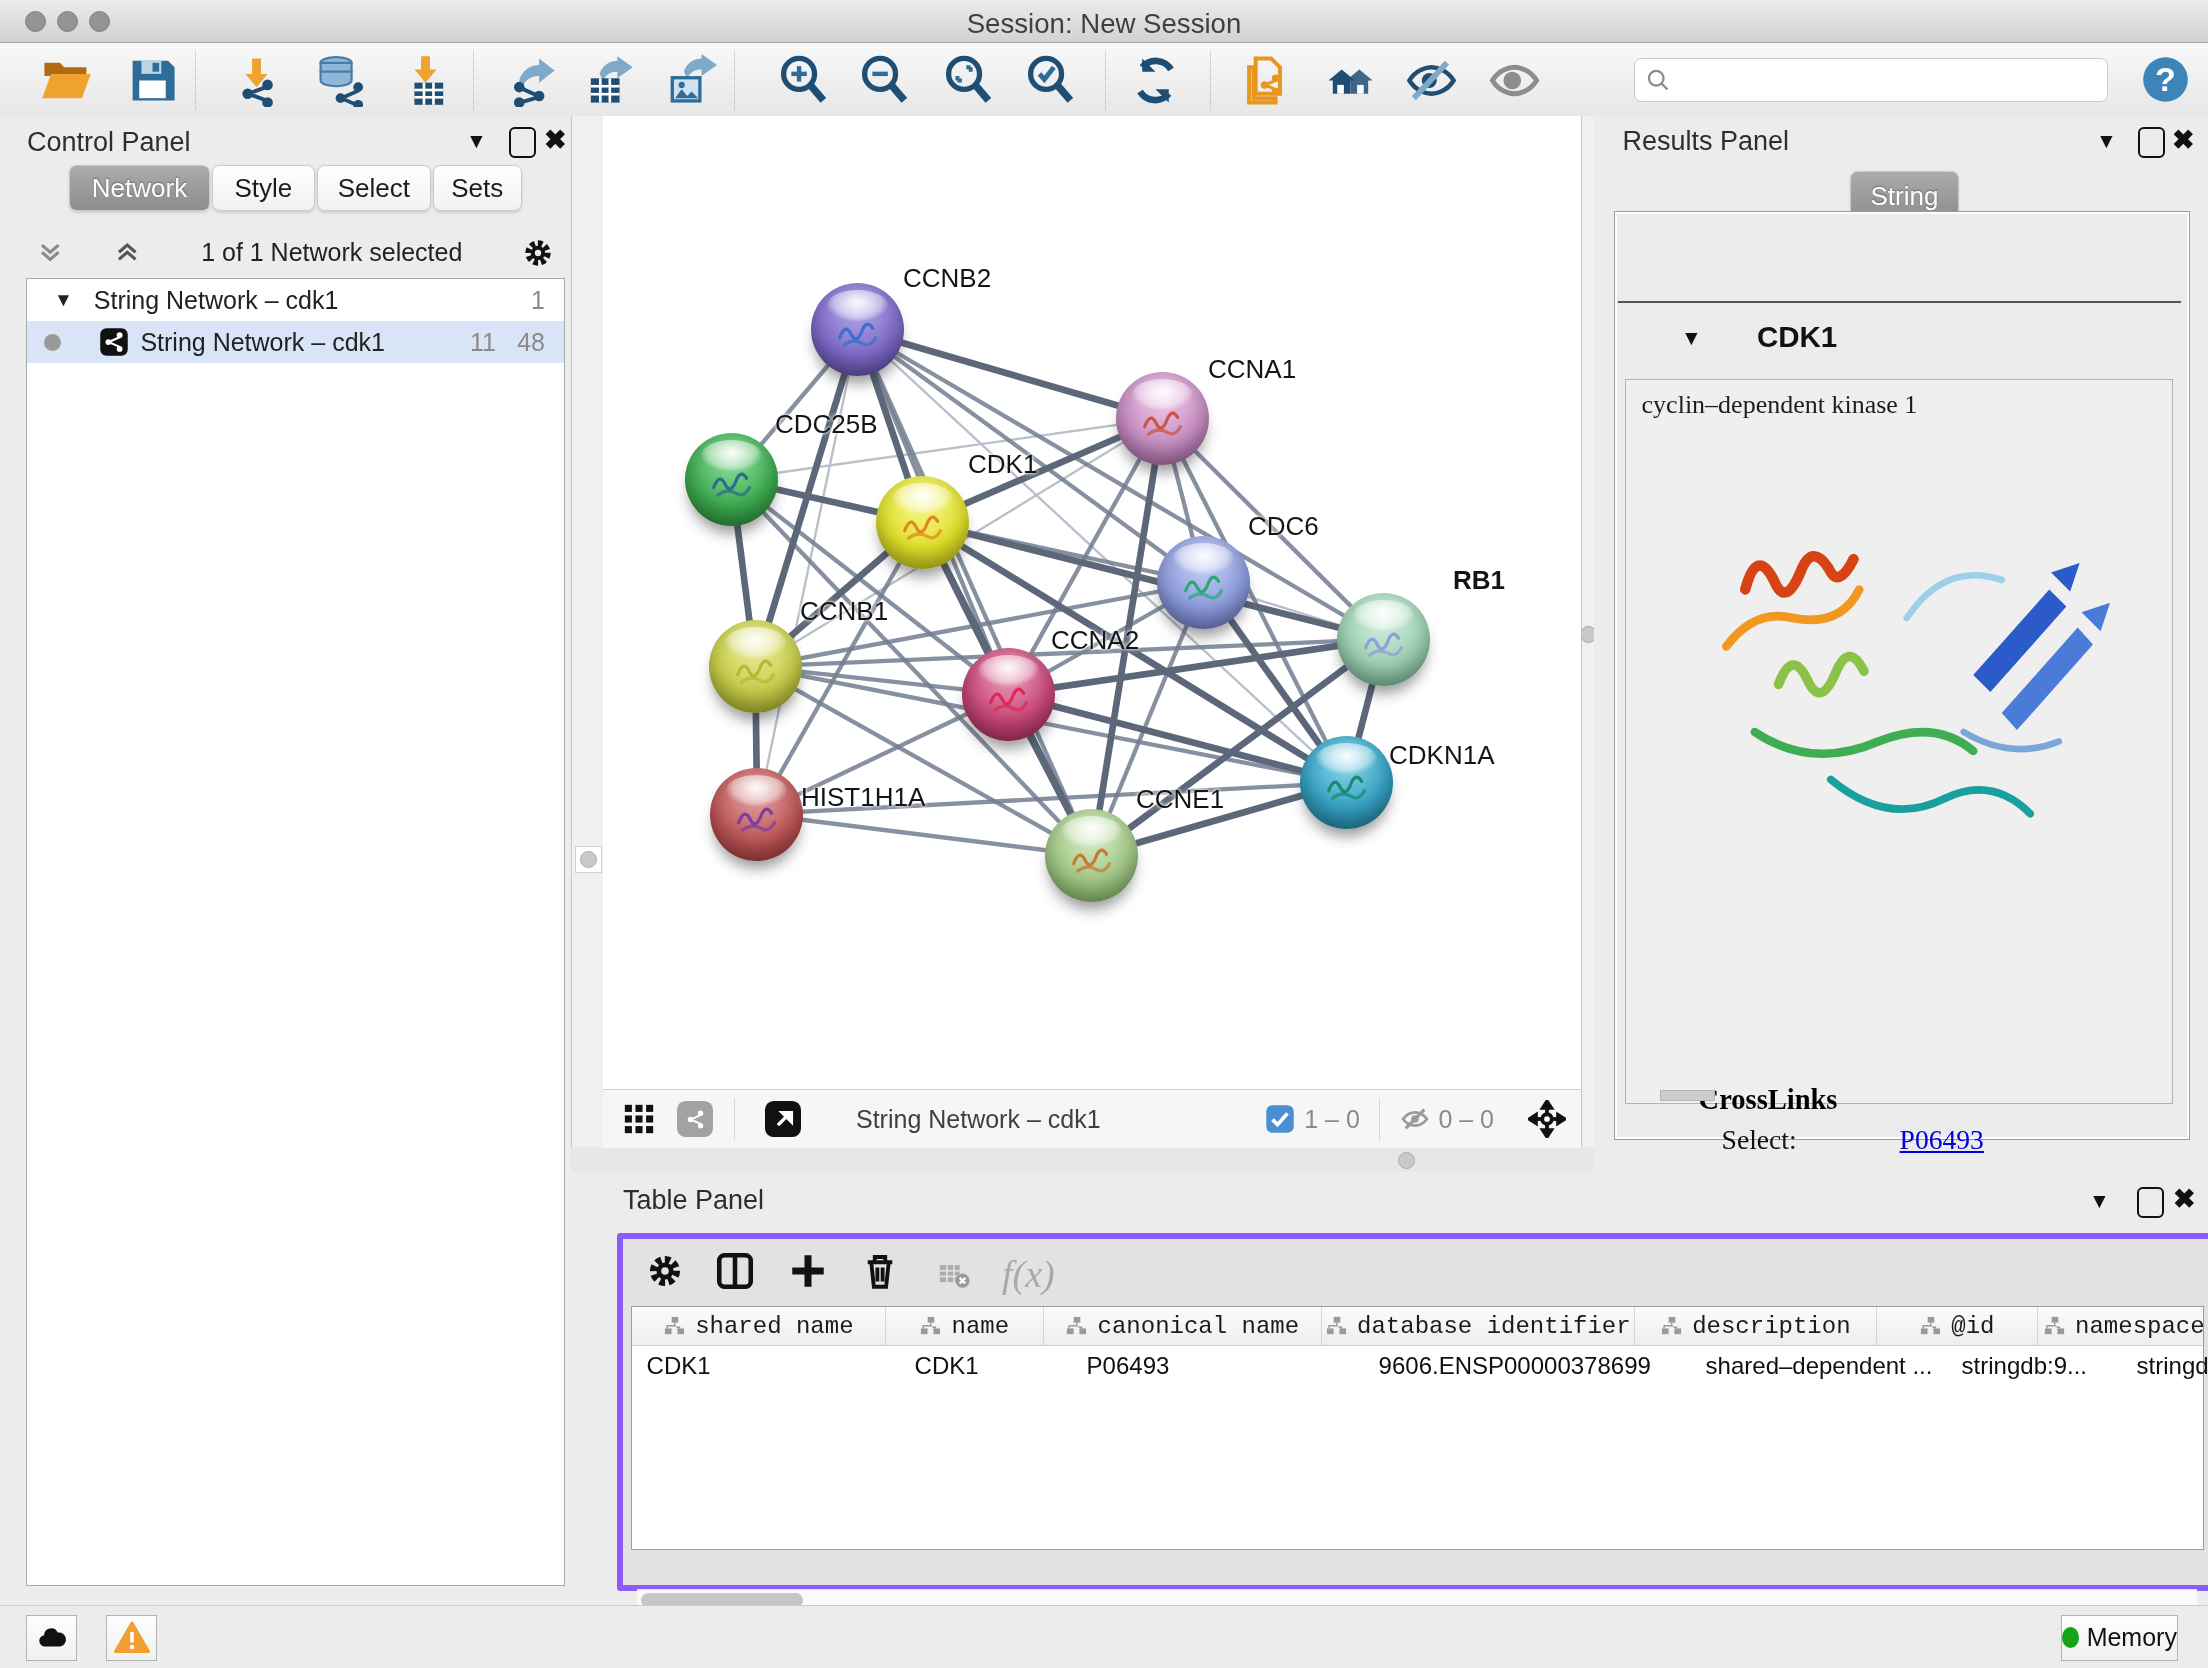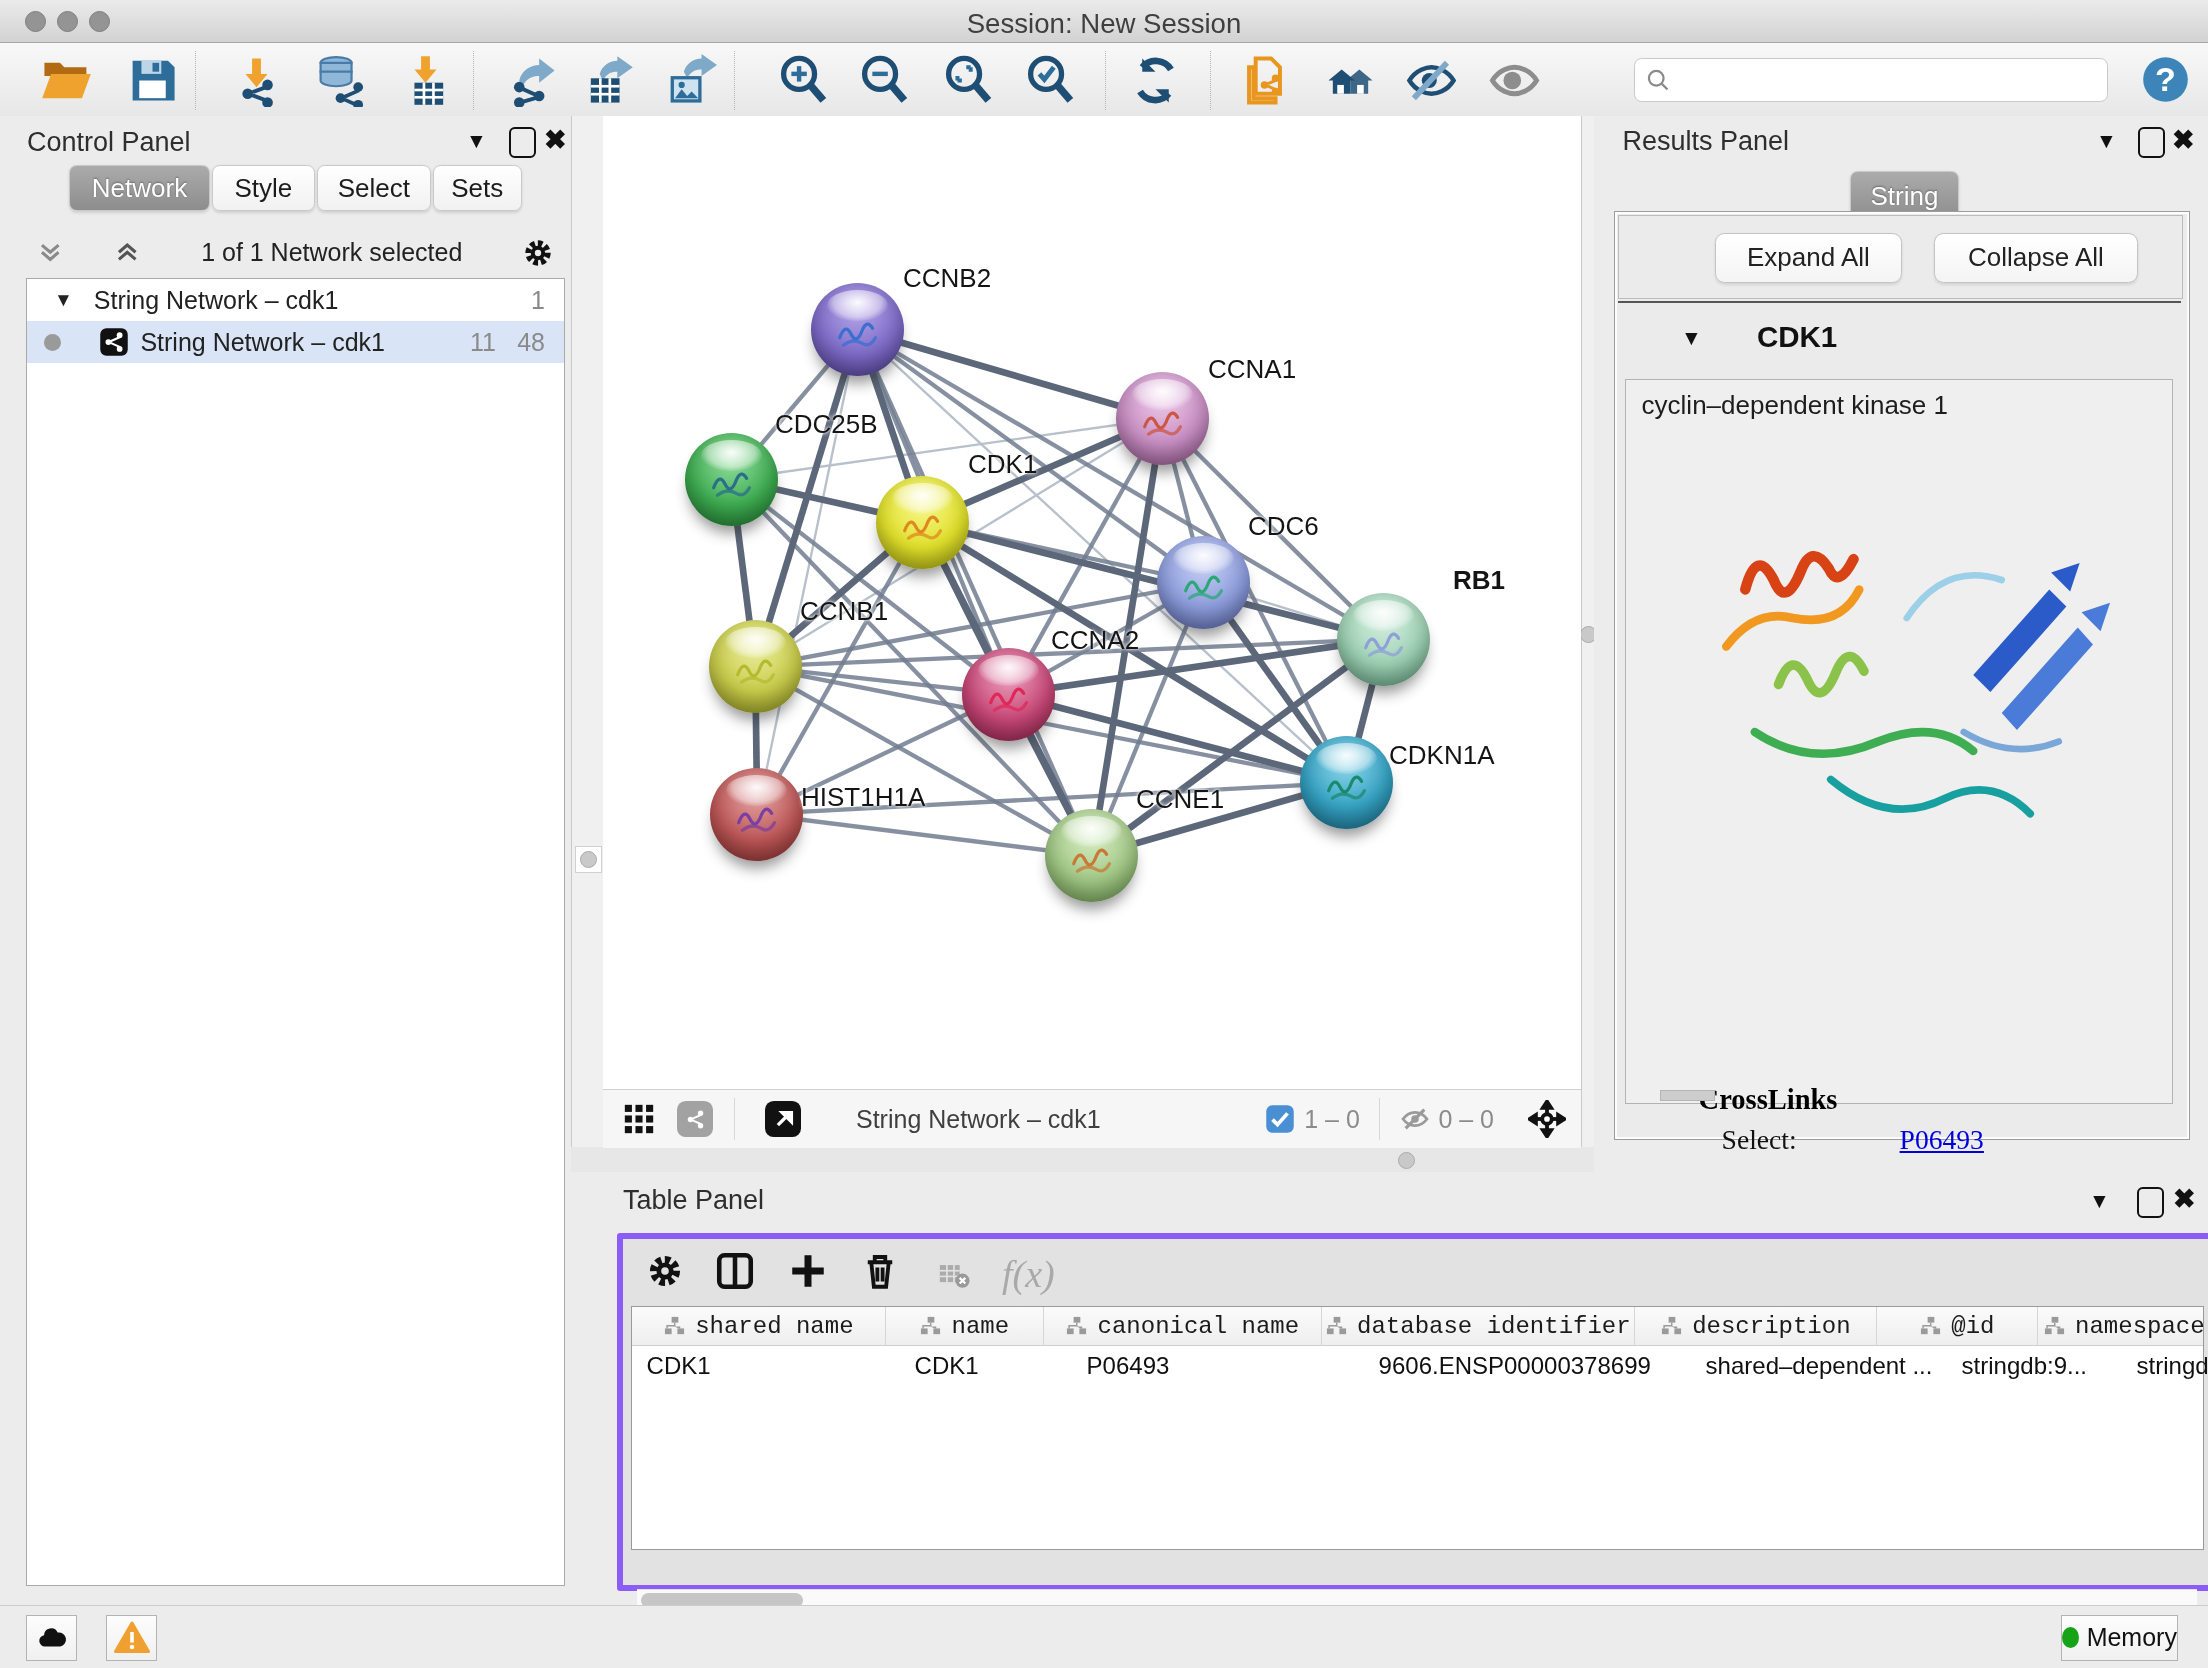--- a/index.html
+++ b/index.html
@@ -69,21 +69,21 @@
   #results-panel{left:1594px;top:116px;width:614px;height:1056px;background:#ececec;}
   #rp-tab{left:256px;top:55px;width:107px;height:48px;}
   #rp-outer{left:20px;top:95px;width:574px;height:927px;background:#ebebeb;
       border:1.9px solid #9c9c9c;box-shadow:inset 0 0 0 1.9px #fdfdfd;}
   .rp-btn{height:48px;border:1.9px solid #c4c4c4;border-radius:9.5px;background:linear-gradient(#ffffff,#f4f4f4);
       font-size:26px;display:flex;align-items:center;justify-content:center;box-shadow:0 1.9px 2.9px rgba(0,0,0,.1);}
   #rp-sect1{left:2.9px;top:2.9px;width:563px;height:82px;border:1px solid #bbb;}
   #rp-gene-box{left:2.9px;top:89px;width:563px;height:829px;border-top:2.9px solid #555;}
   #rp-gene-inner{left:6.7px;top:76px;width:546px;height:723px;background:#efefef;border:1.9px solid #b3b3b3;}
   #rp-gene-name{font-size:29.5px;font-weight:bold;color:#111;}
-  #rp-desc{font-size:26px;color:#1d1d1d;}
+  #rp-desc{font-size:26px;color:#1d1d1d;font-family:Liberation Serif, serif;}
   .serif{font-family:"Liberation Serif",serif;}
   #crosslinks-title{font-size:28.5px;font-weight:bold;color:#000;}
   .cl-row{position:relative;height:49px;font-size:27.6px;}
   .cl-label{position:absolute;left:23px;color:#111;}
   .cl-link{position:absolute;left:201px;color:#0000dd;text-decoration:underline;}
 
   
   #table-panel{left:571px;top:1172px;width:1638px;height:434px;background:#ececec;}
   #tp-box{left:46px;top:61px;width:1586px;height:346px;background:#e2e2e2;border:6px solid #8b5cf6;border-radius:3px;}
   #tp-table{left:7.6px;top:67px;width:1571px;height:242px;background:#fff;border:1.9px solid #9a9a9a;}
@@ -606,28 +606,20 @@
   <div class="abs panel-title" style="left:28.5px;top:9.5px">Results Panel</div>
   <span class="abs tri" style="left:502px;top:13.3px">▼</span>
   <span class="abs float-ico" style="left:544px;top:11.4px"></span>
   <span class="abs xico" style="left:578px;top:7.6px">✖</span>
 
   <div class="abs tab sel" id="rp-tab">
       <span>String</span>
     </div>
 
   <div class="abs" id="rp-outer">
-    <div class="abs" id="rp-sect1">
-      <div class="abs rp-btn" style="left:96px;top:17px;width:185px">
-          <span>Expand All</span>
-        </div>
-      <div class="abs rp-btn" style="left:315px;top:17px;width:202px">
-          <span>Collapse All</span>
-        </div>
-    </div>
 
     <div class="abs" id="rp-gene-box">
       <span class="abs tri" style="left:63px;top:23px">▼</span>
       <span class="abs" id="rp-gene-name" style="left:139px;top:17px">CDK1</span>
 
       <div class="abs" id="rp-gene-inner">
         <span class="abs" id="rp-desc" style="left:16px;top:9.5px">cyclin–dependent kinase 1</span>
 
         <svg class="abs" style="left:62px;top:67px" width="428" height="418" viewBox="0 0 450 440">
           <g fill="none" stroke-linecap="round">

